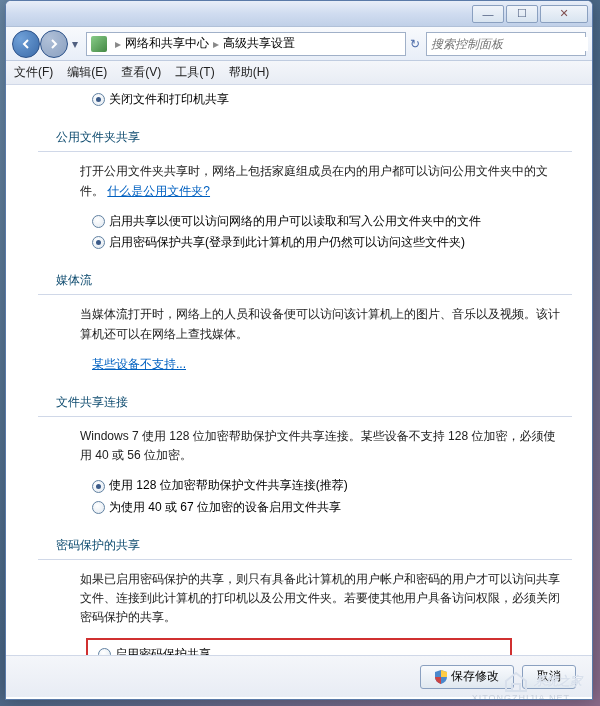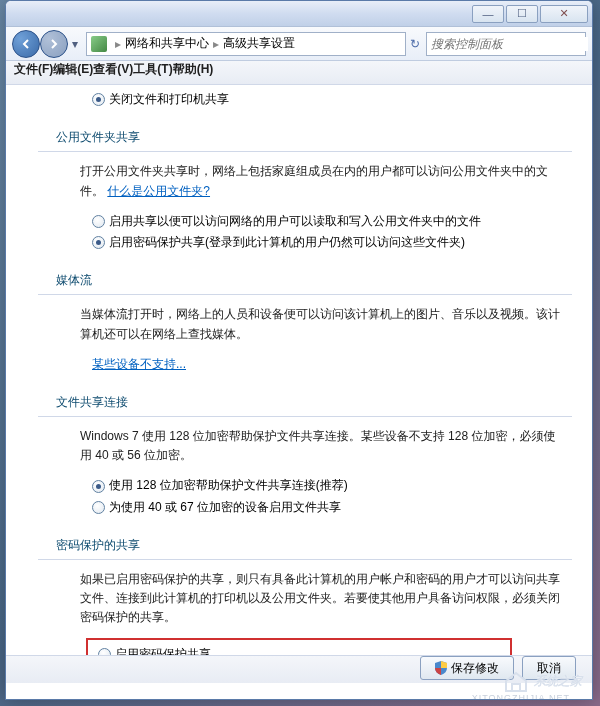--- a/index.html
+++ b/index.html
@@ -127,23 +127,24 @@
     .refresh-btn {
       width: 16px;
       color: #4a6aa8;
       cursor: pointer;
     }
     .menubar {
       height: 24px;
       background: linear-gradient(to bottom, #f4f6fa, #e8ecf4);
       border-bottom: 1px solid #d0d8e8;
       display: flex;
+      align-items: center;
       padding: 0 8px;
-      font-size: 12px;
-      font-weight: bold;
+      gap: 14px;
+      font-size: 12px;
     }
     .menu-item {
       cursor: pointer;
       color: #202020;
     }
     .content {
       height: 570px;
       overflow-y: auto;
       padding: 4px 20px 8px 32px;
       background: #fff;
@@ -201,25 +202,26 @@
     }
     .highlight-box {
       border: 2px solid #d03030;
       margin-left: 48px;
       margin-right: 60px;
       padding: 4px 0 12px 0;
       margin-top: 8px;
     }
     .highlight-box .radio-row { margin-left: 10px; }
     .footer {
-      height: 28px;
+      height: 42px;
       background: linear-gradient(to bottom, #f4f6fa, #e8ecf4);
       border-top: 1px solid #d0d8e8;
       display: flex;
       justify-content: flex-end;
+      align-items: center;
       padding: 0 16px;
       gap: 8px;
     }
     .btn {
       height: 24px;
       padding: 0 14px;
       background: linear-gradient(to bottom, #f8fafd, #e0e8f0);
       border: 1px solid #8aa0c0;
       border-radius: 3px;
       font-size: 12px;

